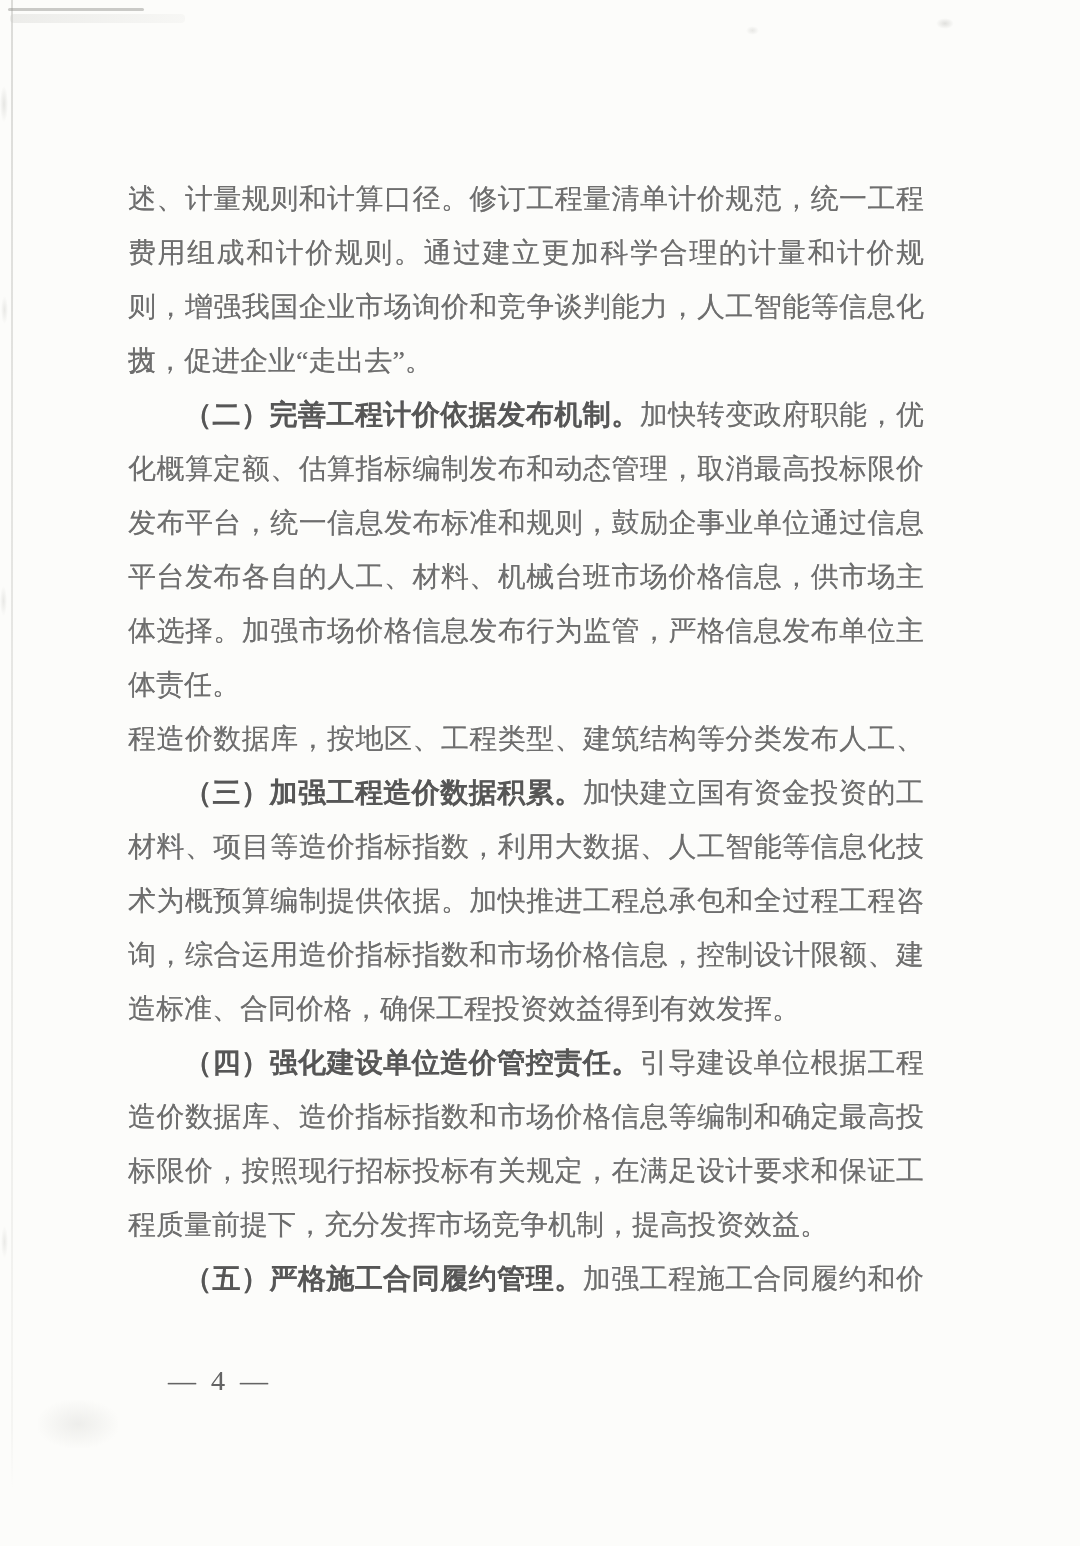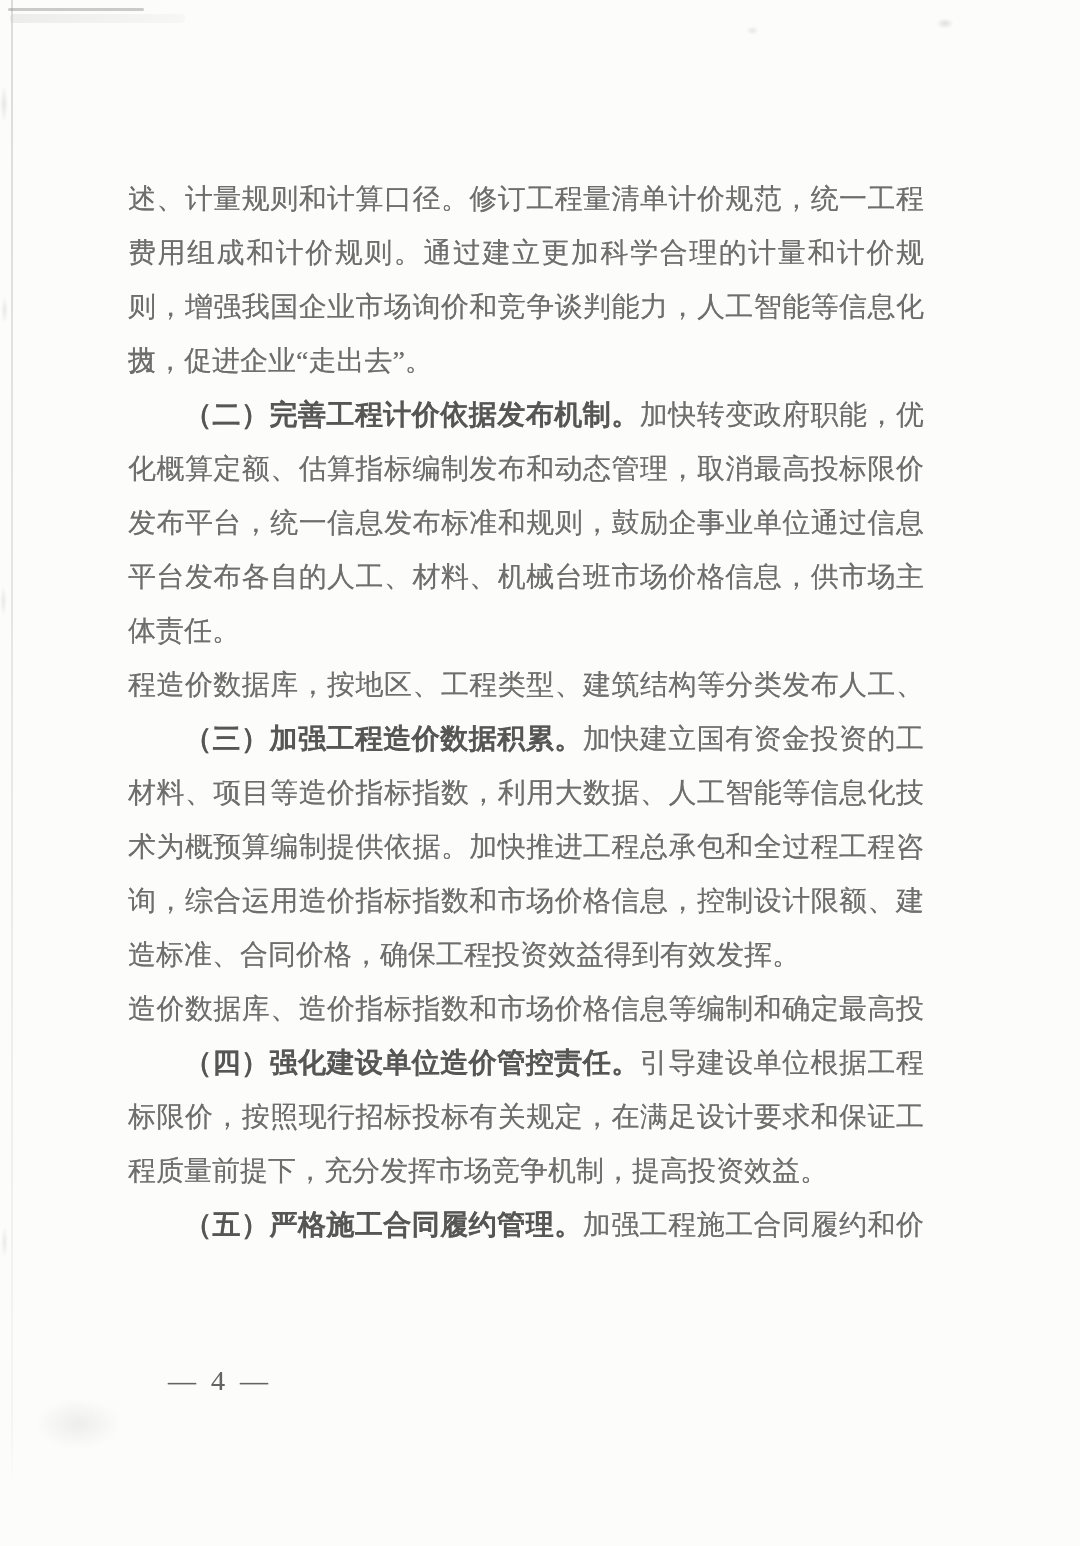--- a/index.html
+++ b/index.html
@@ -127,28 +127,29 @@
 
   <div class="text-block" id="text-block">
       <div class="line"><span>述、计量规则和计算口径。修订工程量清单计价规范，统一工程</span></div>
       <div class="line"><span>费用组成和计价规则。通过建立更加科学合理的计量和计价规</span></div>
       <div class="line"><span>则，增强我国企业市场询价和竞争谈判能力，人工智能等信息化技</span></div>
       <div class="line left"><span>力，促进企业“走出去”。</span></div>
       <div class="line indent"><span class="b">（二）完善工程计价依据发布机制。</span><span>加快转变政府职能，优</span></div>
       <div class="line"><span>化概算定额、估算指标编制发布和动态管理，取消最高投标限价</span></div>
       <div class="line"><span>发布平台，统一信息发布标准和规则，鼓励企事业单位通过信息</span></div>
       <div class="line"><span>平台发布各自的人工、材料、机械台班市场价格信息，供市场主</span></div>
+      <div class="line"><span>体选择。加强市场价格信息发布行为监管，严格信息发布单位主</span></div>
       <div class="line left"><span>体责任。</span></div>
       <div class="line"><span>程造价数据库，按地区、工程类型、建筑结构等分类发布人工、</span></div>
       <div class="line indent"><span class="b">（三）加强工程造价数据积累。</span><span>加快建立国有资金投资的工</span></div>
       <div class="line"><span>材料、项目等造价指标指数，利用大数据、人工智能等信息化技</span></div>
       <div class="line"><span>术为概预算编制提供依据。加快推进工程总承包和全过程工程咨</span></div>
       <div class="line"><span>询，综合运用造价指标指数和市场价格信息，控制设计限额、建</span></div>
       <div class="line left"><span>造标准、合同价格，确保工程投资效益得到有效发挥。</span></div>
+      <div class="line indent"><span class="b">（四）强化建设单位造价管控责任。</span><span>引导建设单位根据工程</span></div>
       <div class="line"><span>造价数据库、造价指标指数和市场价格信息等编制和确定最高投</span></div>
-      <div class="line indent"><span class="b">（四）强化建设单位造价管控责任。</span><span>引导建设单位根据工程</span></div>
       <div class="line"><span>标限价，按照现行招标投标有关规定，在满足设计要求和保证工</span></div>
       <div class="line left"><span>程质量前提下，充分发挥市场竞争机制，提高投资效益。</span></div>
       <div class="line indent"><span class="b">（五）严格施工合同履约管理。</span><span>加强工程施工合同履约和价</span></div>
     </div>
 
   <div class="page-number">— 4 —</div>
 </div>
 
 </body></html>

